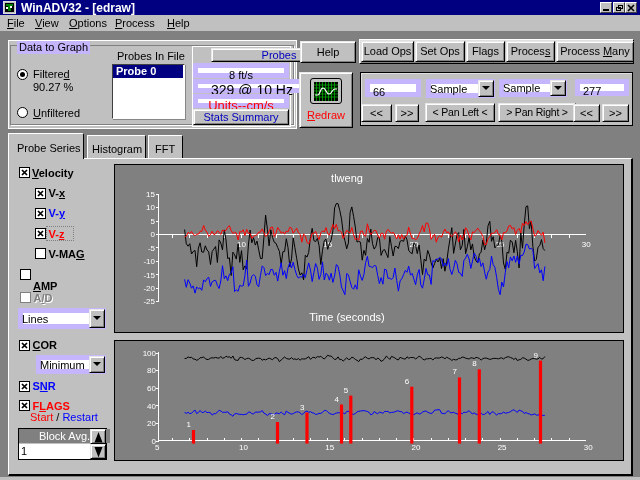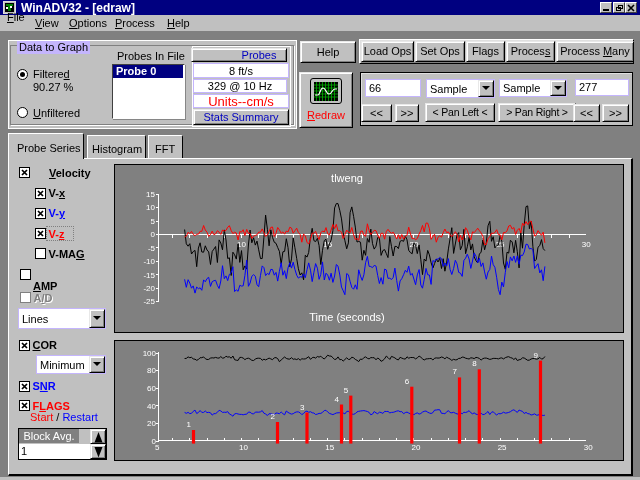--- a/index.html
+++ b/index.html
@@ -5,21 +5,21 @@
   font-family:"Liberation Sans", sans-serif; background:#808080; }
 .abs { position:absolute; }
 .t11 { font-size:11px; line-height:13px; }
 .raised { background:#c0c0c0; border-top:1px solid #fff; border-left:1px solid #fff;
   border-right:1px solid #000; border-bottom:1px solid #000;
   box-shadow: inset 1px 1px 0 #dfdfdf, inset -1px -1px 0 #808080; }
 .btn { white-space:nowrap; overflow:hidden; background:#c0c0c0; border-top:1px solid #e8e8e8; border-left:1px solid #e8e8e8;
   border-right:1px solid #000; border-bottom:1px solid #000;
   box-shadow: inset 1px 1px 0 #fff, inset -1px -1px 0 #808080;
   text-align:center; color:#000; }
-.sunkw { background:#fff; border:1px solid #c4b5fd; }
+.sunkw { background:#fff; border:5px solid #c4b5fd; }
 u { text-decoration:underline; }
 </style></head><body>
 
 <div class="abs" style="left:0;top:0;width:640px;height:15px;background:#000080;"></div>
 
 <div class="abs" style="left:3px;top:1px;width:13px;height:13px;background:#c0c0c0;border:1px solid #dcdcdc;">
 <div class="abs" style="left:1px;top:1px;width:9px;height:9px;background:#000;">
 <div class="abs" style="left:1px;top:1px;width:7px;height:2px;background:#008000;"></div>
 <div class="abs" style="left:3px;top:3px;width:3px;height:5px;background:#008000;"></div>
 <div class="abs" style="left:1px;top:4px;width:2px;height:2px;background:#fff;"></div>
@@ -35,21 +35,21 @@
     <div class="abs" style="left:2px;top:4px;width:5px;height:4px;border:1px solid #000;"></div>
     <div class="abs" style="left:4px;top:2px;width:5px;height:4px;border:1px solid #000;"></div>
   </div>
 <div class="abs" style="left:625px;top:2px;width:12px;height:11px;background:#c0c0c0;border-top:1px solid #fff;border-left:1px solid #fff;border-right:1px solid #404040;border-bottom:1px solid #404040;">
     <svg class="abs" style="left:1px;top:1px;" width="9" height="8">
       <path d="M1,1 L7,7 M7,1 L1,7" stroke="#000" stroke-width="1.6"></path>
     </svg>
   </div>
 
 <div class="abs" style="left:0;top:15px;width:640px;height:16px;background:#c0c0c0;"></div>
-<div class="abs t11" style="left:7px;top:11px;color:#000;"><u>F</u>ile</div>
+<div class="abs t11" style="left:7px;top:17px;color:#000;"><u>F</u>ile</div>
 <div class="abs t11" style="left:35px;top:17px;color:#000;"><u>V</u>iew</div>
 <div class="abs t11" style="left:69px;top:17px;color:#000;"><u>O</u>ptions</div>
 <div class="abs t11" style="left:115px;top:17px;color:#000;"><u>P</u>rocess</div>
 <div class="abs t11" style="left:167px;top:17px;color:#000;"><u>H</u>elp</div>
 
 <div class="abs" style="left:0;top:477px;width:640px;height:3px;background:#c0c0c0;"></div>
 
 <div class="abs" style="left:8px;top:40px;width:289px;height:89px;background:#c0c0c0;border:1px solid #fff;"></div>
 <div class="abs" style="left:10px;top:45px;width:284px;height:80px;border:1px solid #808080;box-shadow:1px 1px 0 #fff;"></div>
 <div class="abs t11" style="left:17px;top:41px;background:#c4b5fd;padding:0 2px;color:#000;">Data to Graph</div>
@@ -59,23 +59,23 @@
 <div class="abs t11" style="left:33px;top:68px;color:#000;">Filtere<u>d</u></div>
 <div class="abs t11" style="left:33px;top:81px;color:#000;">90.27 %</div>
 <div class="abs" style="left:17px;top:107px;width:11px;height:11px;border-radius:50%;background:#fff;border:1px solid #000;"></div>
 <div class="abs t11" style="left:33px;top:107px;color:#000;"><u>U</u>nfiltered</div>
 
 <div class="abs t11" style="left:117px;top:50px;color:#000;">Probes In File</div>
 <div class="abs" style="left:112px;top:64px;width:73px;height:55px;background:#fff;border:1px solid #404040;border-right-color:#fff;border-bottom-color:#fff;box-shadow:1px 1px 0 #868686;"></div>
 <div class="abs" style="left:113px;top:65px;width:70px;height:13px;background:#000080;color:#fff;font-weight:bold;font-size:11px;line-height:13px;padding-left:3px;">Probe 0</div>
 
 <div class="abs" style="left:192px;top:46px;width:99px;height:81px;background:#c0c0c0;border:1px solid #fff;"></div>
-<div class="abs btn" style="left:191px;top:48px;width:96px;height:14px;font-size:11px;line-height:13px;color:#0000c0;padding-left:40px;">Probes</div>
+<div class="abs btn" style="left:211px;top:48px;width:96px;height:14px;font-size:11px;line-height:13px;color:#0000c0;padding-left:40px;">Probes</div>
 <div class="abs sunkw" style="left:193px;top:63px;width:96px;height:15px;font-size:11px;line-height:14px;text-align:center;color:#000;">8 ft/s</div>
-<div class="abs sunkw" style="left:193px;top:79px;width:94px;height:14px;font-size:11px;line-height:13px;text-align:center;color:#000;">329 @ 10 Hz</div>
+<div class="abs sunkw" style="left:193px;top:79px;width:118px;height:14px;font-size:14px;line-height:13px;text-align:center;color:#000;">329 @ 10 Hz</div>
 <div class="abs sunkw" style="left:193px;top:94px;width:96px;height:14px;font-size:13px;line-height:13px;text-align:center;color:#f00;">Units--cm/s</div>
 <div class="abs btn" style="left:193px;top:109px;width:96px;height:16px;font-size:11px;line-height:15px;color:#0000c0;">Stats Summary</div>
 
 <div class="abs btn t11" style="left:300px;top:41px;width:56px;height:22px;line-height:20px;">Help</div>
 
 <div class="abs btn" style="left:299px;top:72px;width:54px;height:56px;"></div>
 <div class="abs" style="left:310px;top:78px;width:32px;height:26px;background:#c0c0c0;border:1.5px solid #000;border-radius:3px;"></div>
 <div class="abs" style="left:314px;top:81.5px;width:24px;height:19px;background:#000;">
     <svg width="24" height="19" style="position:absolute;left:0;top:0;">
       <g stroke="#00b000" stroke-width="0.8">
@@ -131,21 +131,21 @@
 <div class="abs t11" style="left:92px;top:143px;color:#000;">Histogram</div>
 <div class="abs" style="left:148px;top:135px;width:35px;height:23px;background:#c0c0c0;border-top:1px solid #fff;border-left:1px solid #fff;border-right:1px solid #000;border-top-right-radius:2px;"></div>
 <div class="abs t11" style="left:155px;top:143px;color:#000;">FFT</div>
 <div class="abs" style="left:8px;top:133px;width:76px;height:26px;background:#c0c0c0;border-top:1px solid #fff;border-left:1px solid #fff;border-right:1px solid #000;border-top-right-radius:2px;"></div>
 <div class="abs t11" style="left:17px;top:142px;color:#000;">Probe Series</div>
 
 <div class="abs" style="left:18.5px;top:167.0px;width:11px;height:11px;background:#fff;border:1.5px solid #000;"></div>
 <svg class="abs" style="left:20.5px;top:169.0px;" width="7" height="7">
     <path d="M1,1 L6,6 M6,1 L1,6" stroke="#000" stroke-width="1.7"></path>
   </svg>
-<div class="abs" style="left:32.0px;top:166.5px;color:#000;font-weight:bold;font-size:11px;line-height:13px;margin-left:17px;"><u>V</u>elocity</div>
+<div class="abs" style="left:32.0px;top:166.5px;color:#000;font-weight:bold;font-size:11px;line-height:13px;"><u>V</u>elocity</div>
 <div class="abs" style="left:35.0px;top:187.5px;width:11px;height:11px;background:#fff;border:1.5px solid #000;"></div>
 <svg class="abs" style="left:37.0px;top:189.5px;" width="7" height="7">
     <path d="M1,1 L6,6 M6,1 L1,6" stroke="#000" stroke-width="1.7"></path>
   </svg>
 <div class="abs" style="left:48.5px;top:187.0px;color:#000;font-weight:bold;font-size:11px;line-height:13px;">V-<u>x</u></div>
 <div class="abs" style="left:35.0px;top:207.5px;width:11px;height:11px;background:#fff;border:1.5px solid #000;"></div>
 <svg class="abs" style="left:37.0px;top:209.5px;" width="7" height="7">
     <path d="M1,1 L6,6 M6,1 L1,6" stroke="#000" stroke-width="1.7"></path>
   </svg>
 <div class="abs" style="left:48.5px;top:207.0px;color:#0000ff;font-weight:bold;font-size:11px;line-height:13px;">V-<u>y</u></div>
@@ -183,21 +183,21 @@
     <path d="M1,1 L6,6 M6,1 L1,6" stroke="#000" stroke-width="1.7"></path>
   </svg>
 <div class="abs" style="left:32.5px;top:380.0px;color:#0000ff;font-weight:bold;font-size:11px;line-height:13px;">S<u>N</u>R</div>
 <div class="abs" style="left:18.5px;top:400.0px;width:11px;height:11px;background:#fff;border:1.5px solid #000;"></div>
 <svg class="abs" style="left:20.5px;top:402.0px;" width="7" height="7">
     <path d="M1,1 L6,6 M6,1 L1,6" stroke="#000" stroke-width="1.7"></path>
   </svg>
 <div class="abs" style="left:32.5px;top:399.5px;color:#f00;font-weight:bold;font-size:11px;line-height:13px;">F<u>L</u>AGS</div>
 <div class="abs t11" style="left:30px;top:410.5px;color:#f00;">Start <span style="color:#000">/</span> <span style="color:#00f">Restart</span></div>
 <div class="abs" style="left:18px;top:428px;width:89px;height:32px;border:1px solid #000;background:#c0c0c0;"></div>
-<div class="abs" style="left:19px;top:429px;width:60px;height:14px;background:#808080;color:#fff;font-size:11px;line-height:14px;text-align:center;">Block Avg.</div>
+<div class="abs" style="left:19px;top:429px;width:91px;height:14px;background:#808080;color:#fff;font-size:11px;line-height:14px;text-align:center;">Block Avg.</div>
 <div class="abs" style="left:19px;top:444px;width:71px;height:15px;background:#fff;color:#000;font-size:11px;line-height:15px;padding-left:2px;">1</div>
 <div class="abs btn" style="left:90px;top:429px;width:16px;height:15px;"></div>
 <svg class="abs" style="left:94px;top:431.5px;" width="9" height="11">
     <path d="M4.5,0 L8.5,10.5 L0.5,10.5 Z" fill="#000"></path>
   </svg>
 <div class="abs btn" style="left:90px;top:444px;width:16px;height:15px;"></div>
 <svg class="abs" style="left:94px;top:446.5px;" width="9" height="11">
     <path d="M0.5,0 L8.5,0 L4.5,10.5 Z" fill="#000"></path>
   </svg>
 

